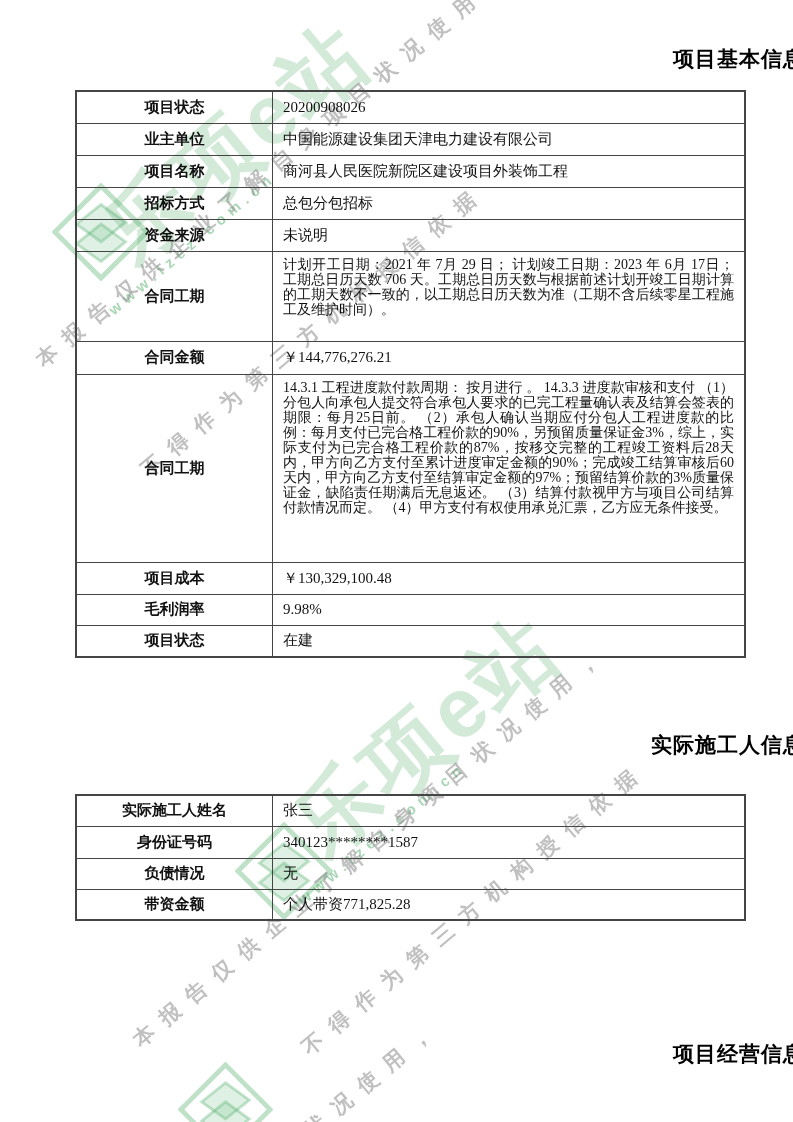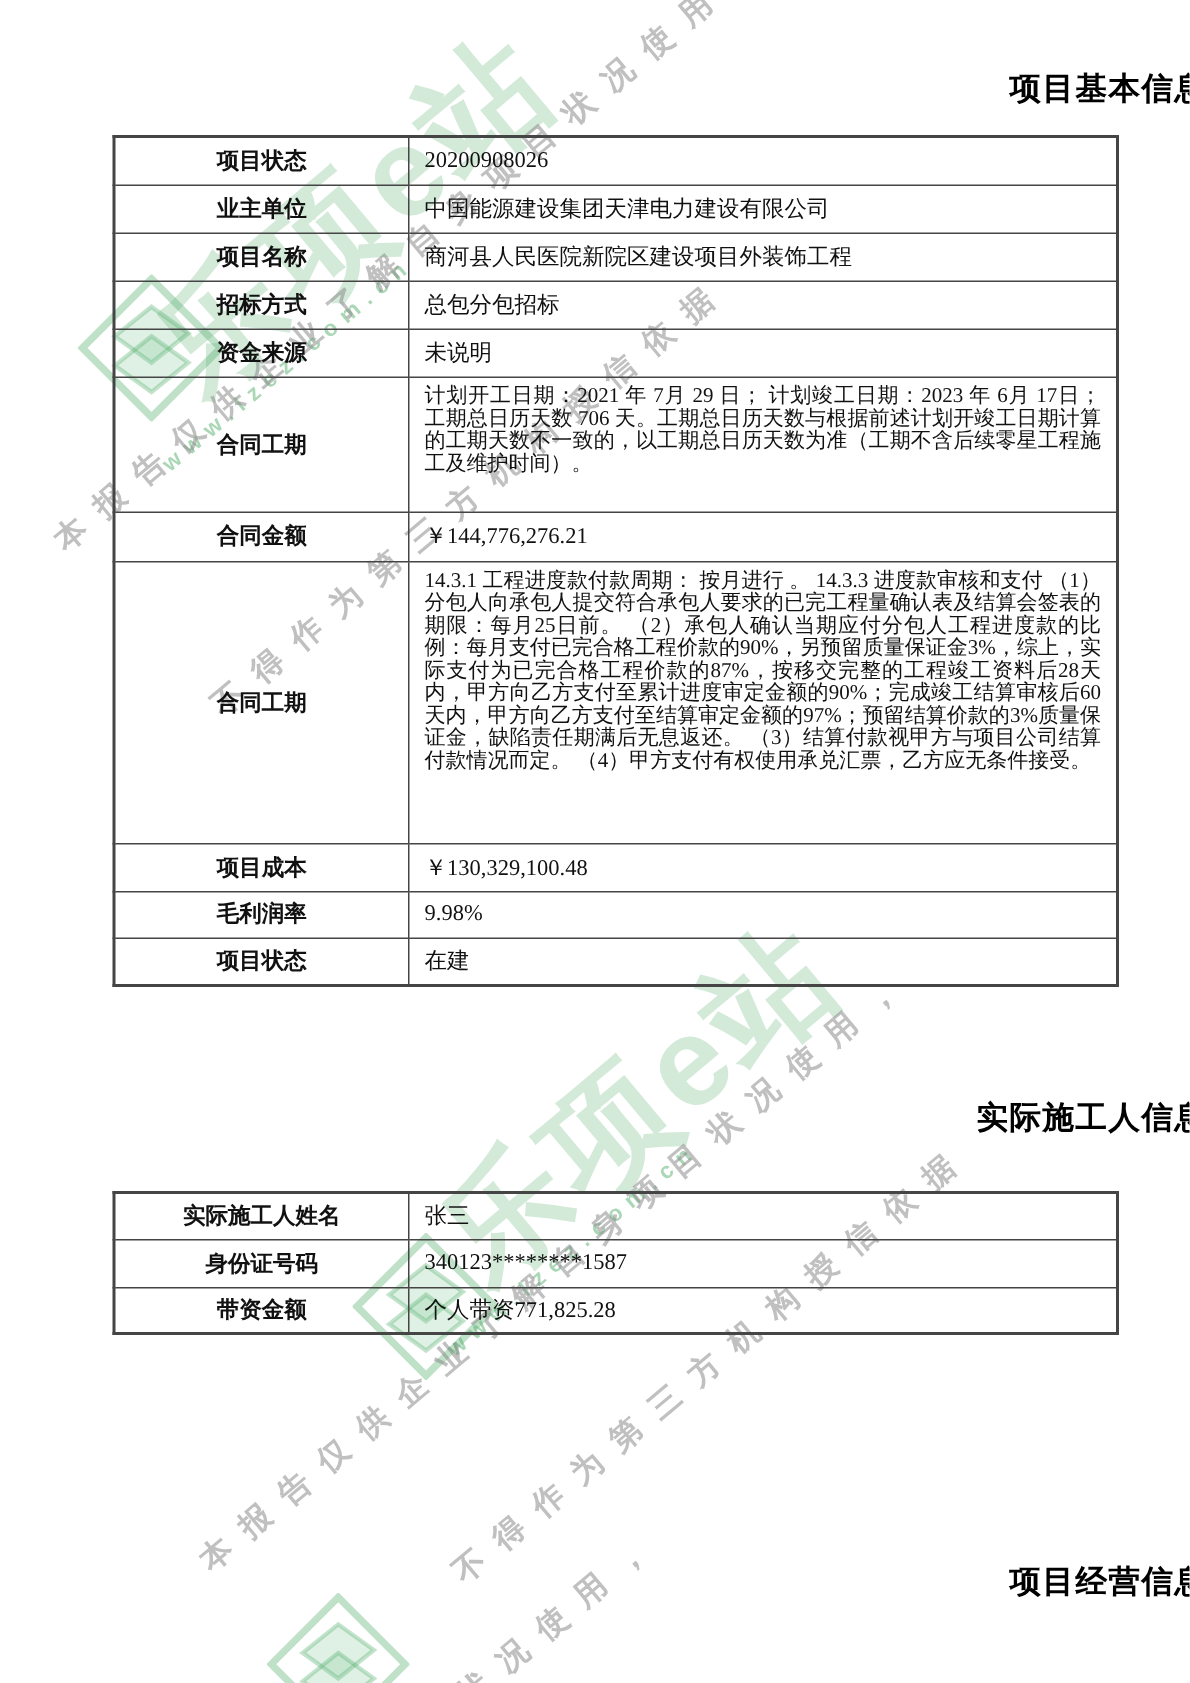--- a/index.html
+++ b/index.html
@@ -157,20 +157,24 @@
       <tbody>
         <tr class="h31">
           <td class="lbl">实际施工人姓名</td>
           <td class="val">张三</td>
         </tr>
         <tr class="h32">
           <td class="lbl">身份证号码</td>
           <td class="val">340123********1587</td>
         </tr>
         <tr class="h31">
+          <td class="lbl">负债情况</td>
+          <td class="val">无</td>
+        </tr>
+        <tr class="h31">
           <td class="lbl">带资金额</td>
           <td class="val">个人带资771,825.28</td>
         </tr>
       </tbody>
     </table>
 
     <h1 class="sec-title t3">项目经营信息</h1>
 
   </div>
 </div>

